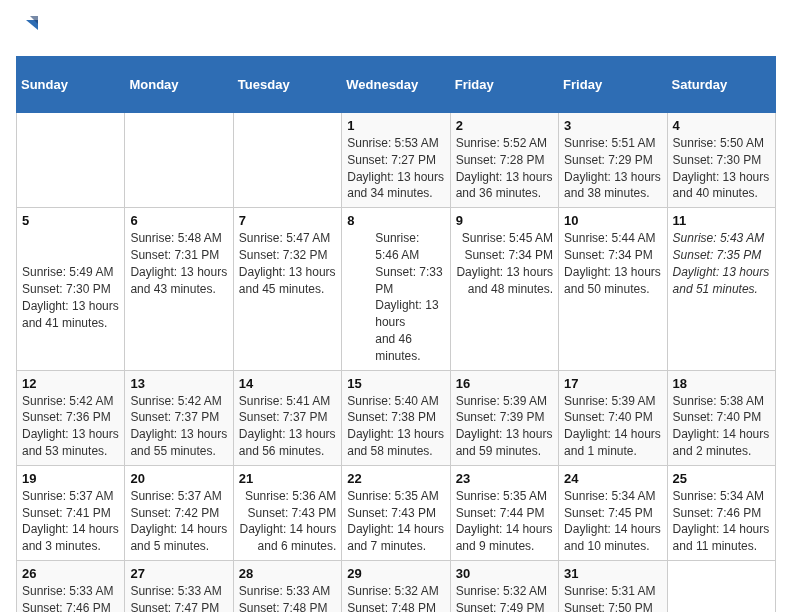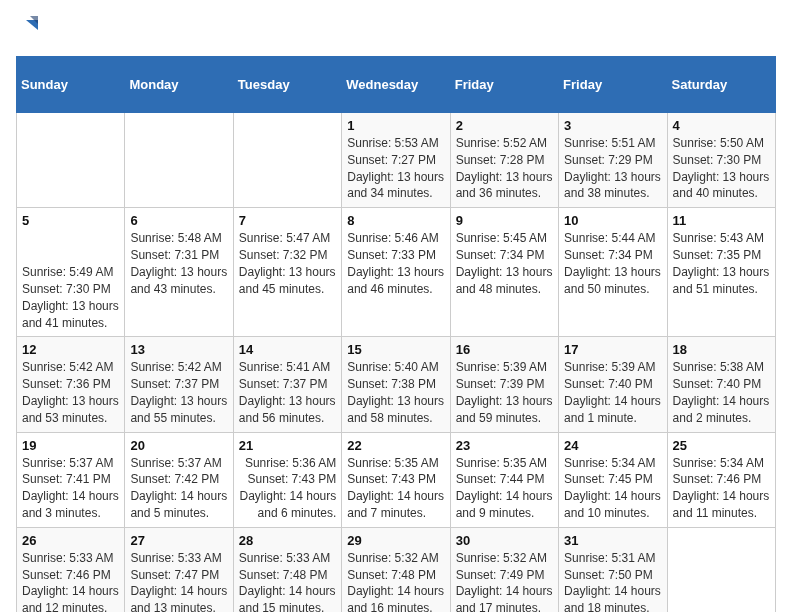--- a/index.html
+++ b/index.html
@@ -160,42 +160,42 @@
         </td>
         <td>
           <span class="day-num">7</span>
           <div class="cell-text" style="white-space: pre-line;">Sunrise: 5:47 AM
 Sunset: 7:32 PM
 Daylight: 13 hours
 and 45 minutes.</div>
         </td>
         <td>
           <span class="day-num">8</span>
-          <div class="cell-text" style="white-space: pre-line;">Sunrise: 5:46 AM
+          <div class="cell-text" style="white-space: pre-line; margin-left: 28px;">Sunrise: 5:46 AM
 Sunset: 7:33 PM
 Daylight: 13 hours
 and 46 minutes.</div>
         </td>
         <td>
           <span class="day-num">9</span>
-          <div class="cell-text" style="white-space: pre-line;">Sunrise: 5:45 AM
+          <div class="cell-text" style="white-space: pre-line; text-align: right;">Sunrise: 5:45 AM
 Sunset: 7:34 PM
 Daylight: 13 hours
 and 48 minutes.</div>
         </td>
         <td>
           <span class="day-num">10</span>
           <div class="cell-text" style="white-space: pre-line;">Sunrise: 5:44 AM
 Sunset: 7:34 PM
 Daylight: 13 hours
 and 50 minutes.</div>
         </td>
         <td>
           <span class="day-num">11</span>
-          <div class="cell-text" style="white-space: pre-line;">Sunrise: 5:43 AM
+          <div class="cell-text" style="white-space: pre-line; font-style: italic;">Sunrise: 5:43 AM
 Sunset: 7:35 PM
 Daylight: 13 hours
 and 51 minutes.</div>
         </td>
       </tr>
       <tr>
         <td>
           <span class="day-num">12</span>
           <div class="cell-text" style="white-space: pre-line;">Sunrise: 5:42 AM
 Sunset: 7:36 PM

